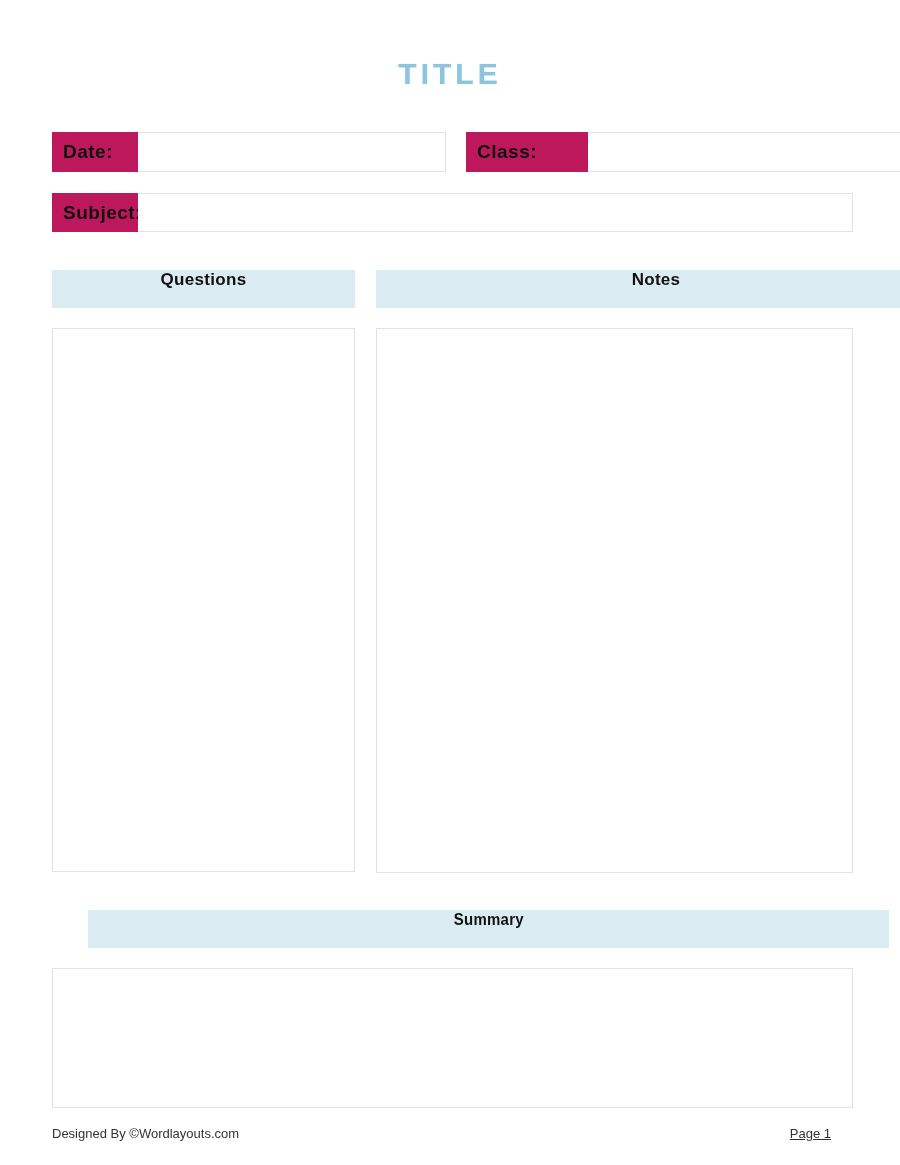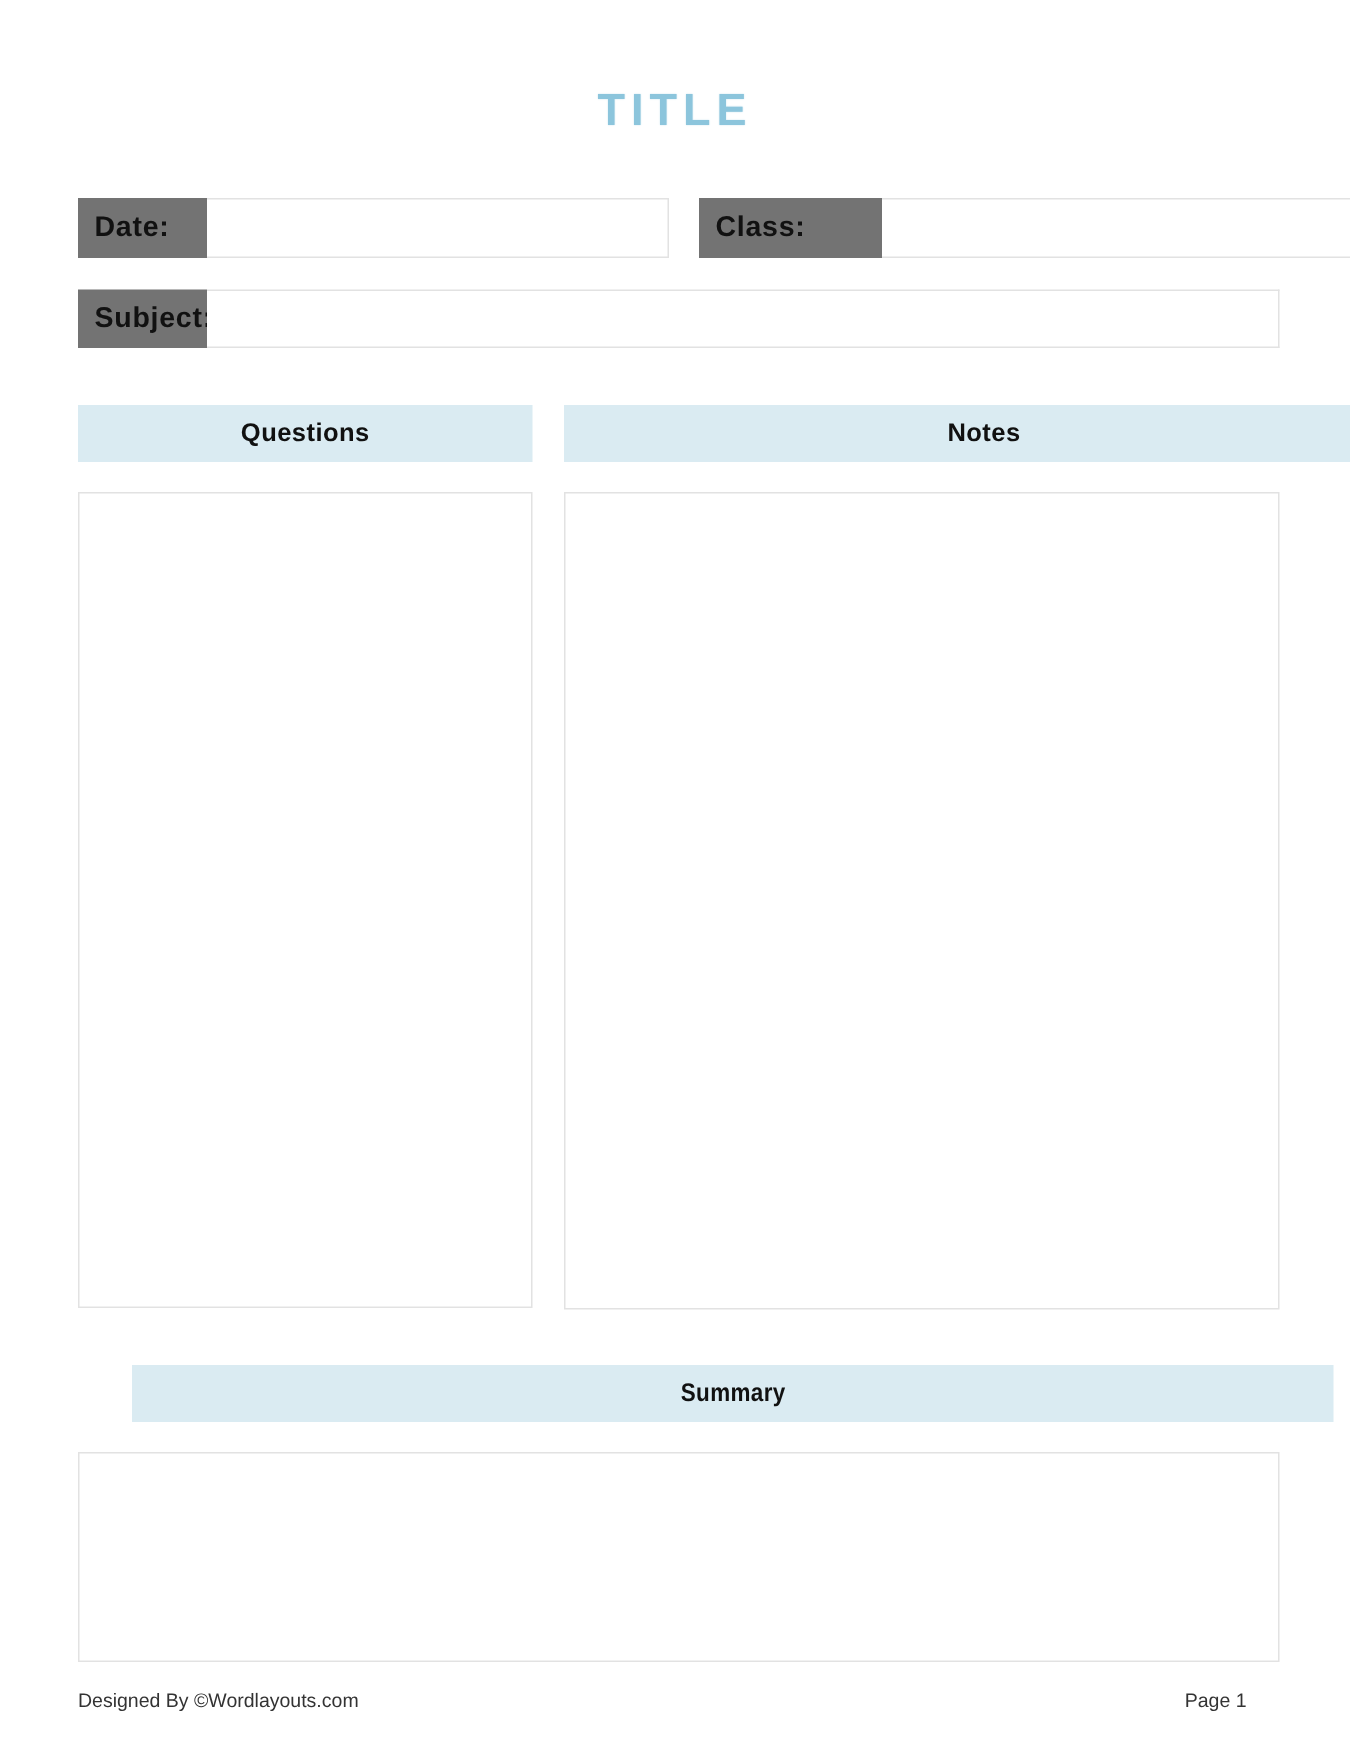--- a/index.html
+++ b/index.html
@@ -22,21 +22,21 @@
     color:#8cc5dc;
     text-shadow:0 0 1px rgba(173,214,232,0.9);
   }
   .field-row {
     position:absolute; display:flex; align-items:stretch;
   }
   .row-date    { top:132px; left:52px;  width:394px; height:40px; }
   .row-class   { top:132px; left:466px; width:435px; height:40px; }
   .row-subject { top:193px; left:52px;  width:801px; height:39px; }
   .label-cell {
-    background:#737373;
+    background:#be185d;
     display:flex; align-items:center;
     padding-left:11px;
     font-weight:bold;
     font-size:19px;
     color:#111111;
     letter-spacing:0.5px;
     flex:0 0 auto;
   }
   .row-date .label-cell    { width:86px; }
   .row-class .label-cell   { width:122px; }
@@ -47,21 +47,21 @@
     border:1px solid #e2e2e2;
     border-left:none;
     font-size:17px;
     padding:4px 8px;
     color:#222222;
   }
   .col-header {
     position:absolute;
     height:38px;
     background:#daebf2;
-    display:flex; align-items:center; justify-content:center;
+    display:flex; justify-content:center;
     font-weight:bold;
     font-size:17px;
     color:#111111;
     letter-spacing:0.3px;
   }
   .hdr-questions { top:270px; left:52px;  width:303px; }
   .hdr-notes     { top:270px; left:376px; width:560px; }
   .hdr-summary   { top:910px; left:52px;  width:801px;margin-left:36px; }
   .hdr-summary .hdr-text { display:inline-block; transform:scaleX(0.88); }
   .content-box {
@@ -75,21 +75,21 @@
   .box-questions { top:328px; left:52px;  width:303px; height:544px; }
   .box-notes     { top:328px; left:376px; width:477px; height:545px; }
   .box-summary   { top:968px; left:52px;  width:801px; height:140px; }
   .footer {
     position:absolute;
     top:1126px; left:52px; right:47px;
     display:flex; justify-content:space-between; align-items:baseline;
     font-size:13px;
     color:#333333;
   }
-  .footer .page-number { margin-right:22px; }
+  .footer .page-number { margin-right:22px;text-decoration:underline; }
 </style>
 </head>
 <body>
 
 <div class="page">
 
   <div class="doc-title">TITLE</div>
 
   <div class="field-row row-date">
     <div class="label-cell">Date:</div>

